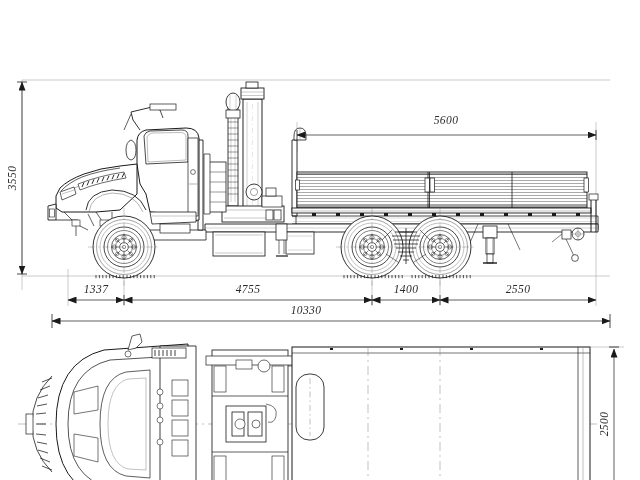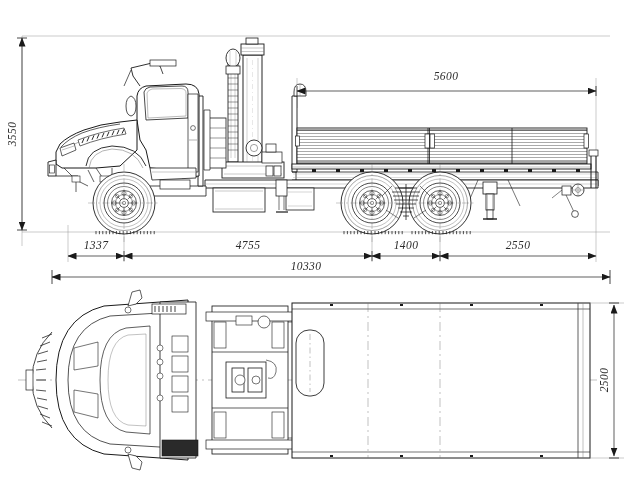--- a/index.html
+++ b/index.html
@@ -1,21 +1,21 @@
 <!DOCTYPE html>
 <html><head>
 <meta charset="utf-8">
 <style>
   html,body{margin:0;padding:0;}
   body{
     width:640px;height:480px;background:#ffffff;
     font-family:"Liberation Serif",serif;
     overflow:hidden;position:relative;
   }
-  #stage{position:absolute;inset:0;width:640px;height:376px;}
+  #stage{position:absolute;inset:0;width:640px;height:376px;margin-top:44px;}
   svg{display:block;}
   .dimtxt{
     font-family:"Liberation Serif",serif;
     font-style:italic;
     font-size:11.5px;
     fill:#2b2b2b;
     letter-spacing:0.4px;
   }
   .dimtxt-v{
     font-family:"Liberation Serif",serif;

